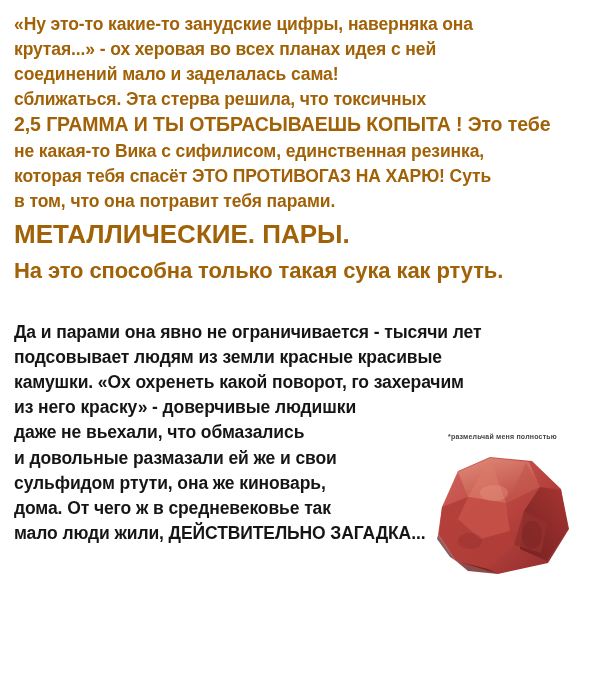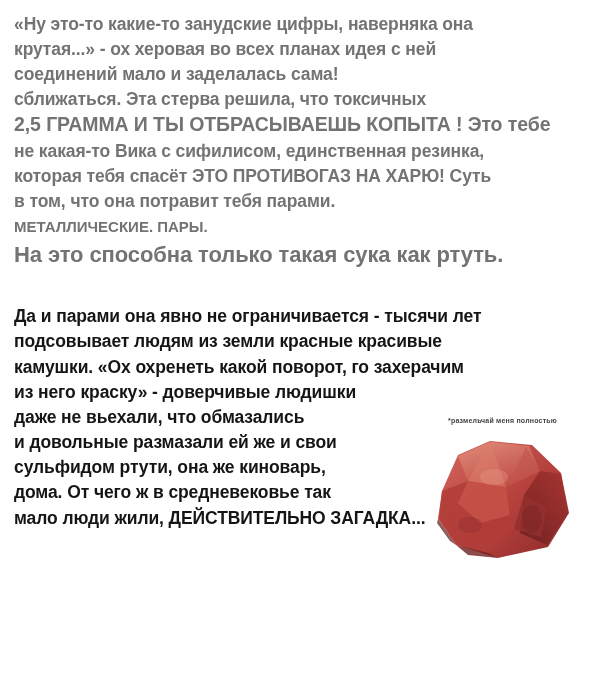--- a/index.html
+++ b/index.html
@@ -21,30 +21,30 @@
     box-sizing: border-box;
     padding: 8px 14px 0 14px;
   }
   .para {
     font-size: 17.5px;
     line-height: 1.42;
     font-weight: 700;
     letter-spacing: -0.1px;
     text-align: left;
     margin: 0;
-    color: #737373;
+    color: #a16207;
   }
   .block-1 { margin-top: 4px; }
   .line { display: block; }
   .big {
     font-size: 19.5px;
     font-weight: 700;
   }
   .caps-line {
-    font-size: 15px;
+    font-size: 26px;
     font-weight: 700;
     letter-spacing: 0px;
     display: block;
     margin-top: 2px;
   }
   .small-after {
     font-size: 22px;
     font-weight: 700;
     display: block;
     margin-top: 2px;

